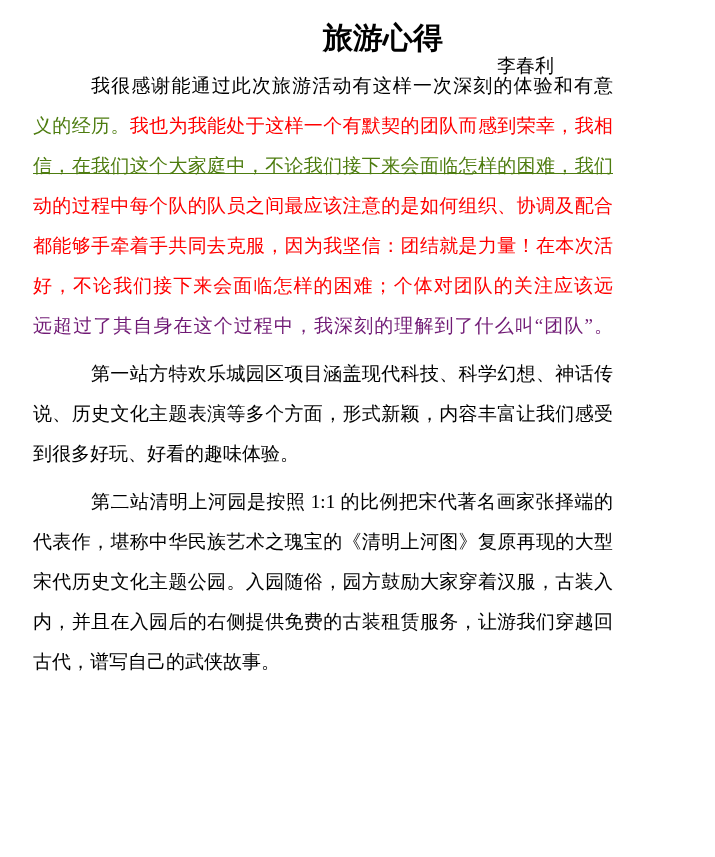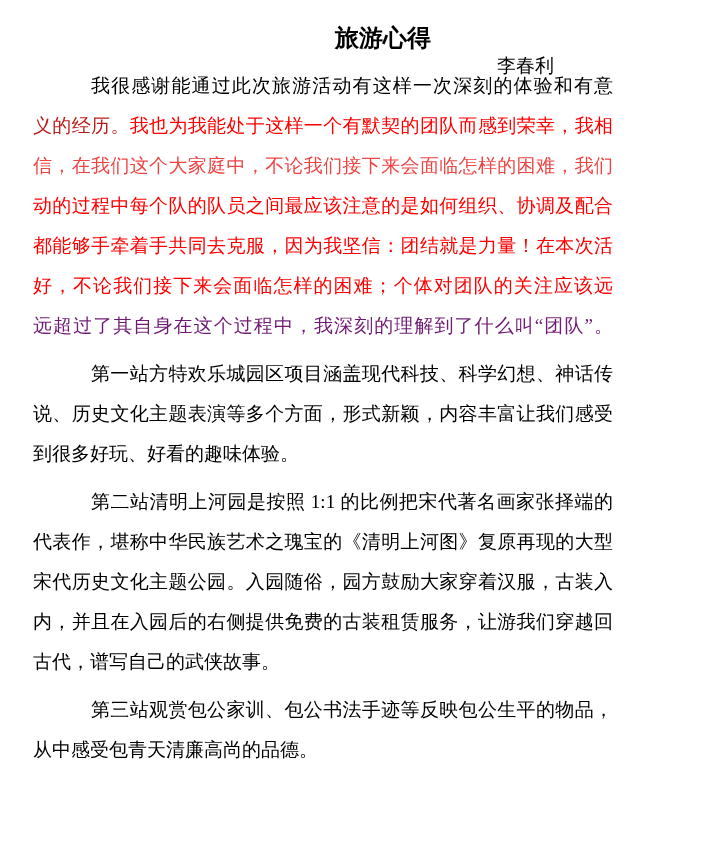--- a/index.html
+++ b/index.html
@@ -18,21 +18,21 @@
   }
   .title-wrap {
     position: absolute;
     left: 48px;
     top: 18px;
     width: 658px;
     text-align: center;
   }
   .doc-title {
     display: inline-block;
-    font-size: 24px;
+    font-size: 30px;
     line-height: 40px;
     font-weight: bold;
     letter-spacing: 0px;
     margin-left: 12px;
   }
   .content {
     position: absolute;
     left: 33px;
     top: 66px;
     width: 580px;
@@ -66,39 +66,35 @@
 
 <div class="page">
   <div class="title-wrap">
     <span class="doc-title">旅游心得</span>
   </div>
 
   <div class="content">
 
   <div class="para">
         <div class="line indent"><span style="color: rgb(0, 0, 0);">我很感谢能通过此次旅游活动有这样一次深刻的体验和有意</span></div>
-        <div class="line"><span style="color: #b91c1c;">义的经历。</span><span style="color: rgb(255, 0, 0);">我也为我能处于这样一个有默契的团队而感到荣幸，我相</span></div>
-        <div class="line"><span style="color: #ef4444;">信，在我们这个大家庭中，不论我们接下来会面临怎样的困难，我们</span></div>
+        <div class="line"><span style="color: #4d7c0f;">义的经历。</span><span style="color: rgb(255, 0, 0);">我也为我能处于这样一个有默契的团队而感到荣幸，我相</span></div>
+        <div class="line"><span style="color: #4d7c0f; text-decoration: underline;">信，在我们这个大家庭中，不论我们接下来会面临怎样的困难，我们</span></div>
         <div class="line"><span style="color: rgb(255, 0, 0);">动的过程中每个队的队员之间最应该注意的是如何组织、协调及配合</span></div>
         <div class="line"><span style="color: rgb(255, 0, 0);">都能够手牵着手共同去克服，因为我坚信：团结就是力量！在本次活</span></div>
         <div class="line"><span style="color: rgb(255, 0, 0);">好，不论我们接下来会面临怎样的困难；个体对团队的关注应该远</span></div>
         <div class="line"><span style="color: #701a75;">远超过了其自身在这个过程中，我深刻的理解到了什么叫“团队”。</span></div>
       </div>
       <div class="para">
         <div class="line indent"><span style="color: rgb(0, 0, 0);">第一站方特欢乐城园区项目涵盖现代科技、科学幻想、神话传</span></div>
         <div class="line"><span style="color: rgb(0, 0, 0);">说、历史文化主题表演等多个方面，形式新颖，内容丰富让我们感受</span></div>
         <div class="line short"><span style="color: rgb(0, 0, 0);">到很多好玩、好看的趣味体验。</span></div>
       </div>
       <div class="para">
         <div class="line indent"><span style="color: rgb(0, 0, 0);">第二站清明上河园是按照 1:1 的比例把宋代著名画家张择端的</span></div>
         <div class="line"><span style="color: rgb(0, 0, 0);">代表作，堪称中华民族艺术之瑰宝的《清明上河图》复原再现的大型</span></div>
         <div class="line"><span style="color: rgb(0, 0, 0);">宋代历史文化主题公园。入园随俗，园方鼓励大家穿着汉服，古装入</span></div>
         <div class="line"><span style="color: rgb(0, 0, 0);">内，并且在入园后的右侧提供免费的古装租赁服务，让游我们穿越回</span></div>
         <div class="line short"><span style="color: rgb(0, 0, 0);">古代，谱写自己的武侠故事。</span></div>
       </div>
-      <div class="para">
-        <div class="line indent"><span style="color: rgb(0, 0, 0);">第三站观赏包公家训、包公书法手迹等反映包公生平的物品，</span></div>
-        <div class="line short"><span style="color: rgb(0, 0, 0);">从中感受包青天清廉高尚的品德。</span></div>
-      </div>
     </div>
 
   <div class="signature">李春利</div>
 </div>
 
 </body></html>

